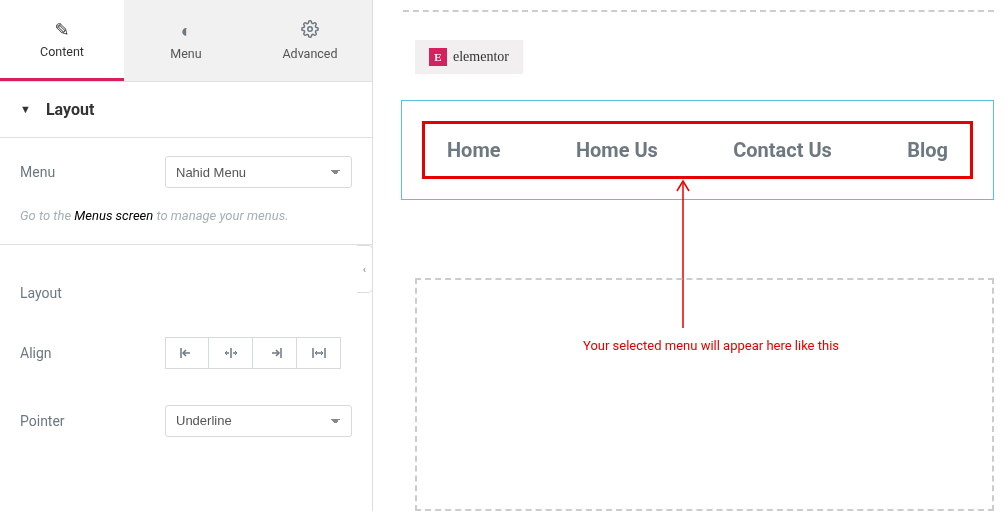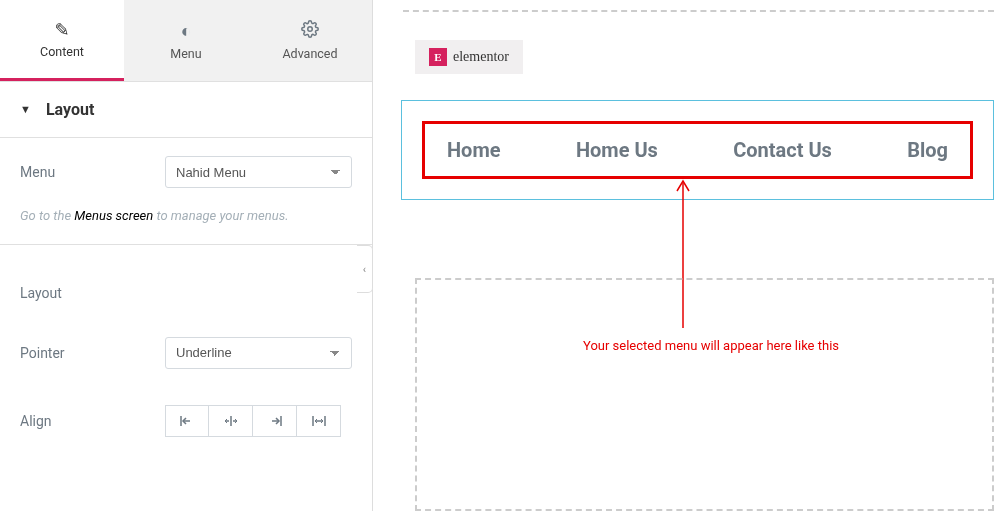--- a/index.html
+++ b/index.html
@@ -101,29 +101,20 @@
       <span>Go to the </span><span class="link">Menus screen</span><span> to manage your menus.</span>
     </div>
 
     <div class="spacer"></div>
 
     <div class="control-row">
       <div class="label">Layout</div>
     </div>
 
     <div class="control-row">
-      <div class="label">Pointer</div>
-      <div class="control">
-        <select class="combo">
-          <option>Underline</option>
-        </select>
-      </div>
-    </div>
-
-    <div class="control-row">
       <div class="label">Align</div>
       <div class="control">
         <div class="align-group">
           <div class="align-btn">
             <svg class="ic" viewBox="0 0 14 12">
                 <line x1="1" y1="1" x2="1" y2="11" stroke="#6d7882" stroke-width="1.5"></line>
                 <line x1="3" y1="6" x2="10" y2="6" stroke="#6d7882" stroke-width="1.5"></line>
                 <polyline points="7,3 10,6 7,9" fill="none" stroke="#6d7882" stroke-width="1.5" transform="rotate(180 6.5 6)"></polyline>
               </svg>
           </div>
@@ -149,20 +140,29 @@
                 <line x1="13" y1="1" x2="13" y2="11" stroke="#6d7882" stroke-width="1.5"></line>
                 <line x1="3" y1="6" x2="11" y2="6" stroke="#6d7882" stroke-width="1.5"></line>
                 <polyline points="5,4 3,6 5,8" fill="none" stroke="#6d7882" stroke-width="1"></polyline>
                 <polyline points="9,4 11,6 9,8" fill="none" stroke="#6d7882" stroke-width="1"></polyline>
               </svg>
           </div>
         </div>
       </div>
     </div>
 
+    <div class="control-row">
+      <div class="label">Pointer</div>
+      <div class="control">
+        <select class="combo">
+          <option>Underline</option>
+        </select>
+      </div>
+    </div>
+
     <div class="collapse-handle">
       <span>‹</span>
     </div>
   </div>
 
   <div class="canvas-area">
     <div class="dashed-top"></div>
 
     <div class="badge">
       <span class="badge-icon">E</span>

